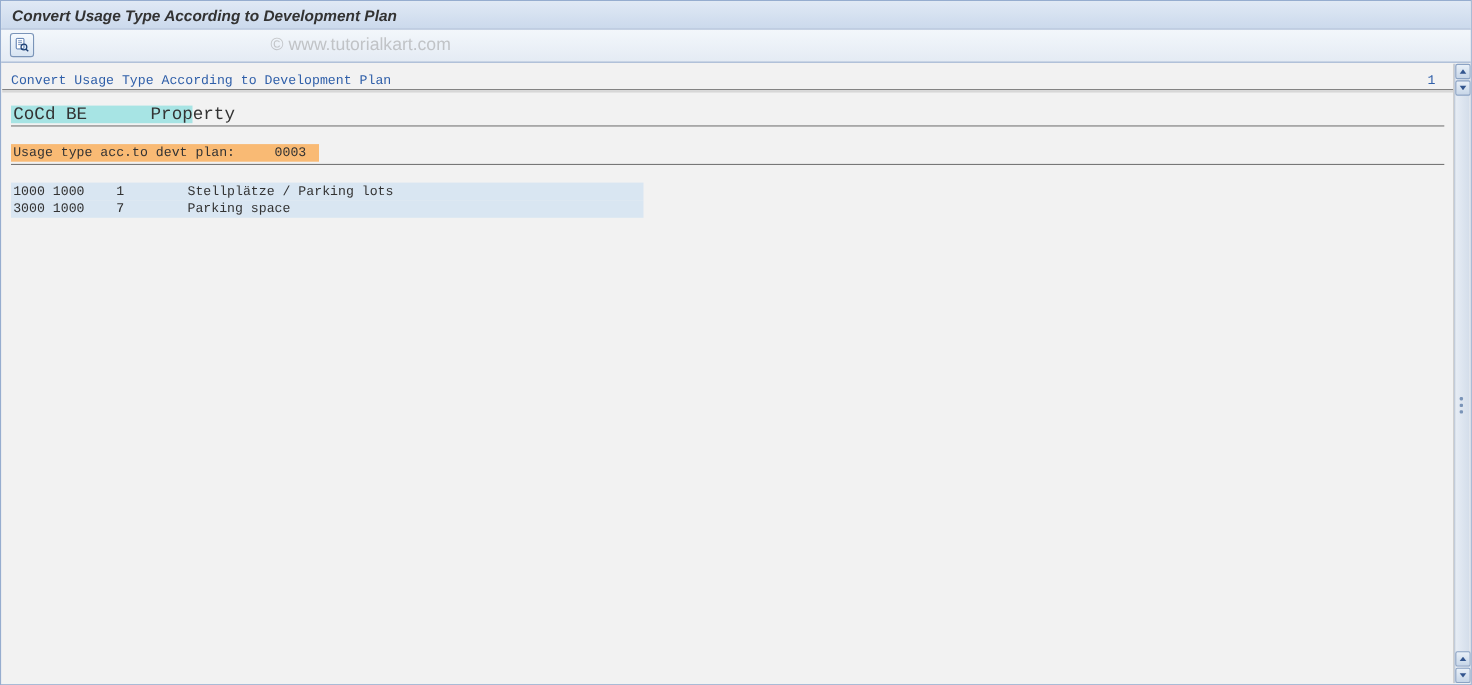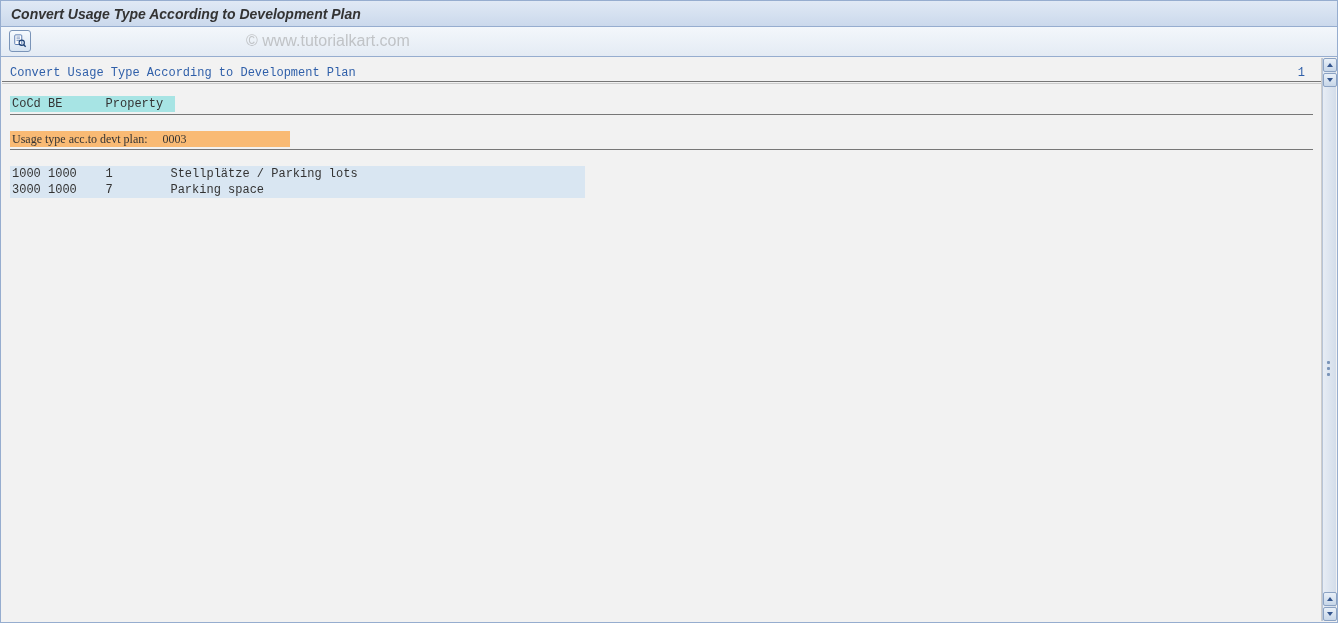--- a/index.html
+++ b/index.html
@@ -111,37 +111,37 @@
       border-top: 1px solid #ccc;
       margin-top: 1px;
       height: 0;
     }
     
     .column-headers {
       margin: 12px 8px 2px 8px;
       background: #A7E4E4;
       width: 165px;
       font-family: "Courier New", monospace;
-      font-size: 12px;
+      font-size: 16px;
       color: #333;
       padding: 0 2px;
       white-space: pre;
       line-height: 16px;
     }
 
     .column-hr {
       border-top: 1px solid #777;
       margin: 2px 8px 0 8px;
     }
     
     .usage-type-row {
       margin: 16px 8px 2px 8px;
       background: #F9BA74;
       width: 280px;
-      font-family: Liberation Serif, serif;
+      font-family: Liberation Mono, monospace;
       font-size: 12px;
       color: #333;
       padding: 0 2px;
       white-space: pre;
       line-height: 16px;
     }
     
     .data-rows {
       margin: 16px 8px 0 8px;
     }

